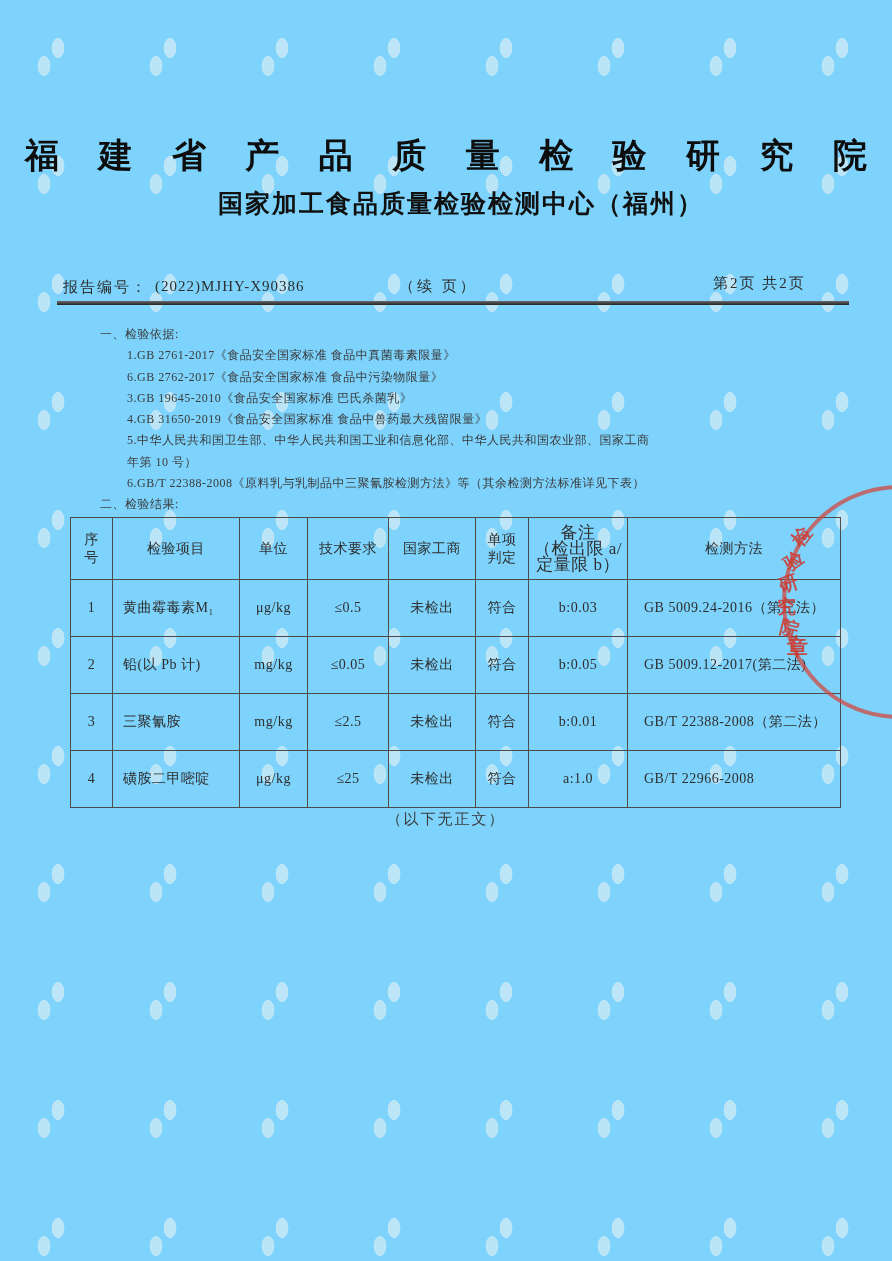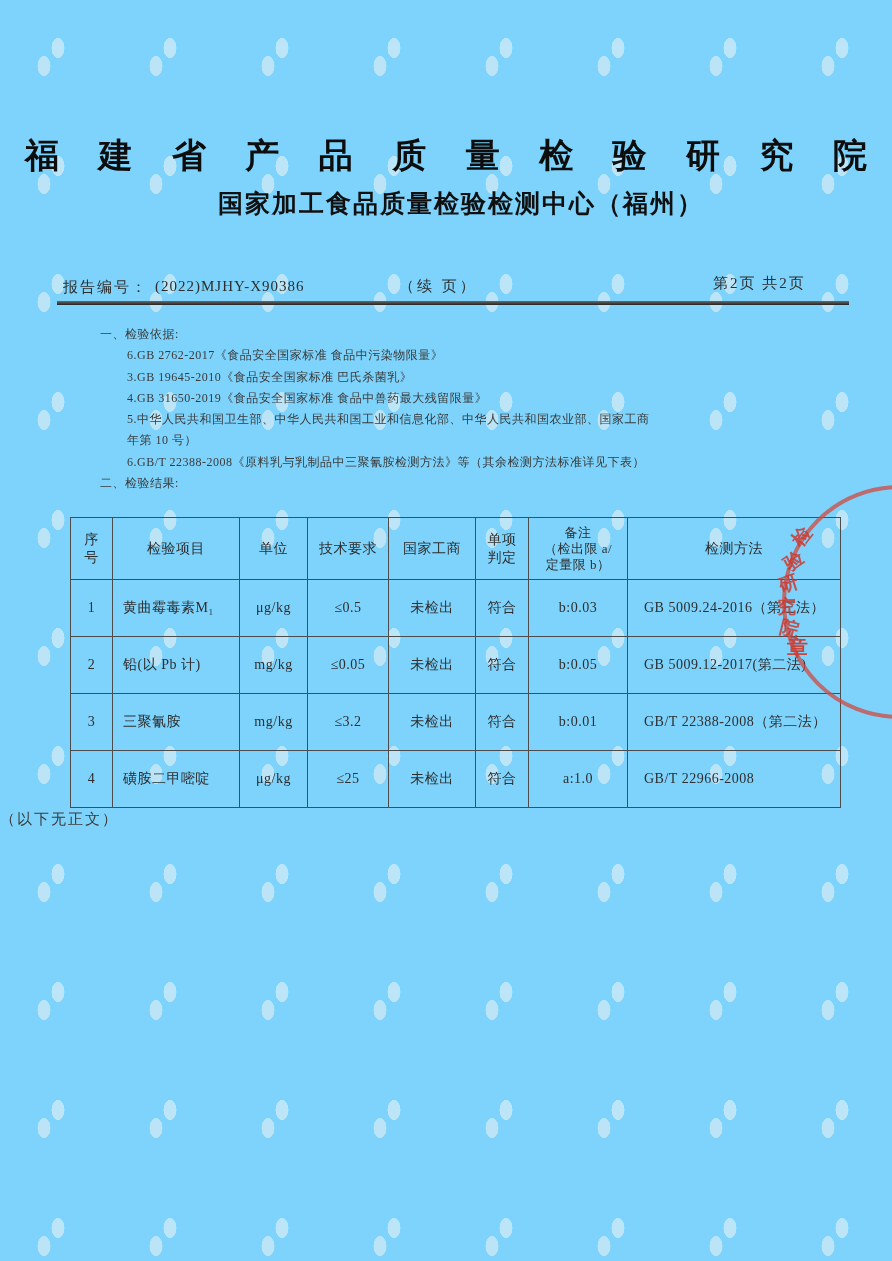--- a/index.html
+++ b/index.html
@@ -62,26 +62,26 @@
   }
   table.results th,table.results td{
     border:1.5px solid #4c4c4c;
     text-align:center;vertical-align:middle;
     padding:2px 4px;font-weight:400;
     white-space:pre-line;letter-spacing:.5px;
     overflow:hidden;
   }
   table.results thead tr{height:62px;}
   table.results tbody tr{height:57px;}
-  table.results th.remark-h{font-size:13px;line-height:16px;}
+  table.results th.remark-h{font-size:17px;line-height:16px;}
   table.results td.item-cell{text-align:left;padding-left:10px;}
   table.results td.method-cell{text-align:left;padding-left:16px;}
   .end-note{
     position:absolute;top:810px;left:0;width:100%;
-    font-size:15px;letter-spacing:2px;color:#3b3b3b;
+    text-align:center;font-size:15px;letter-spacing:2px;color:#3b3b3b;
   }
   .stamp-circle{
     position:absolute;top:485px;left:782px;width:226px;height:226px;
     border:4px solid rgba(210,74,63,.75);border-radius:50%;
     background:transparent;
   }
   .stamp-char{
     position:absolute;color:rgba(203,58,48,.85);
     font-family:"Liberation Sans","DejaVu Sans",sans-serif;
     font-size:19px;font-weight:700;line-height:19px;
@@ -109,20 +109,21 @@
   <div class="meta">
     <span class="meta-label">报告编号：</span>
     <span class="meta-no">(2022)MJHY-X90386</span>
     <span class="meta-cont">（续 页）</span>
     <span class="meta-page">第2页  共2页</span>
   </div>
   <div class="rule"></div>
 
   <div class="basis">
     <div class="h">一、检验依据:</div>
+    <div class="item">1.GB 2761-2017《食品安全国家标准 食品中真菌毒素限量》</div>
     <div class="item">6.GB 2762-2017《食品安全国家标准 食品中污染物限量》</div>
     <div class="item">3.GB 19645-2010《食品安全国家标准 巴氏杀菌乳》</div>
     <div class="item">4.GB 31650-2019《食品安全国家标准 食品中兽药最大残留限量》</div>
     <div class="item">5.中华人民共和国卫生部、中华人民共和国工业和信息化部、中华人民共和国农业部、国家工商</div>
     <div class="item">年第 10 号）</div>
     <div class="item">6.GB/T 22388-2008《原料乳与乳制品中三聚氰胺检测方法》等（其余检测方法标准详见下表）</div>
     <div class="h">二、检验结果:</div>
   </div>
 
   <table class="results">
@@ -170,21 +171,21 @@
         <td>≤0.05</td>
         <td>未检出</td>
         <td>符合</td>
         <td>b:0.05</td>
         <td class="method-cell">GB 5009.12-2017(第二法)</td>
       </tr>
       <tr>
         <td>3</td>
         <td class="item-cell">三聚氰胺</td>
         <td>mg/kg</td>
-        <td>≤3.2</td>
+        <td>≤2.5</td>
         <td>未检出</td>
         <td>符合</td>
         <td>b:0.01</td>
         <td class="method-cell">GB/T 22388-2008（第二法）</td>
       </tr>
       <tr>
         <td>4</td>
         <td class="item-cell">磺胺二甲嘧啶</td>
         <td>μg/kg</td>
         <td>≤25</td>

